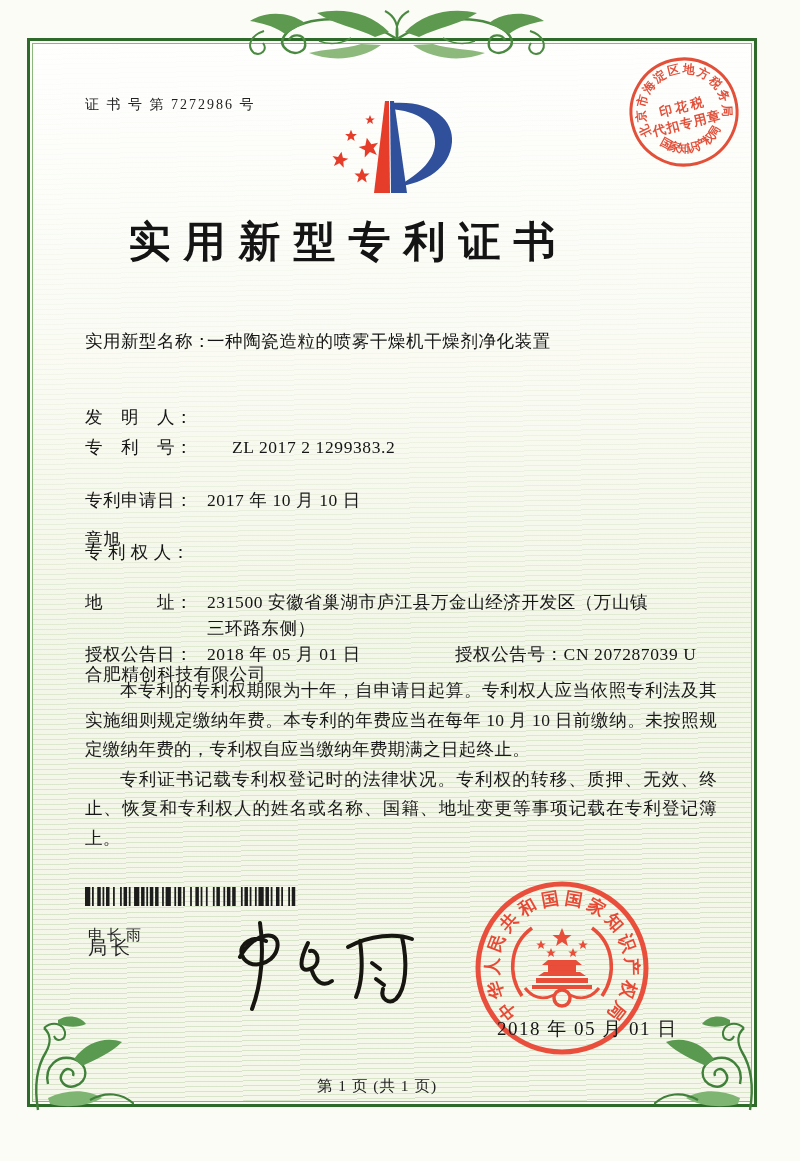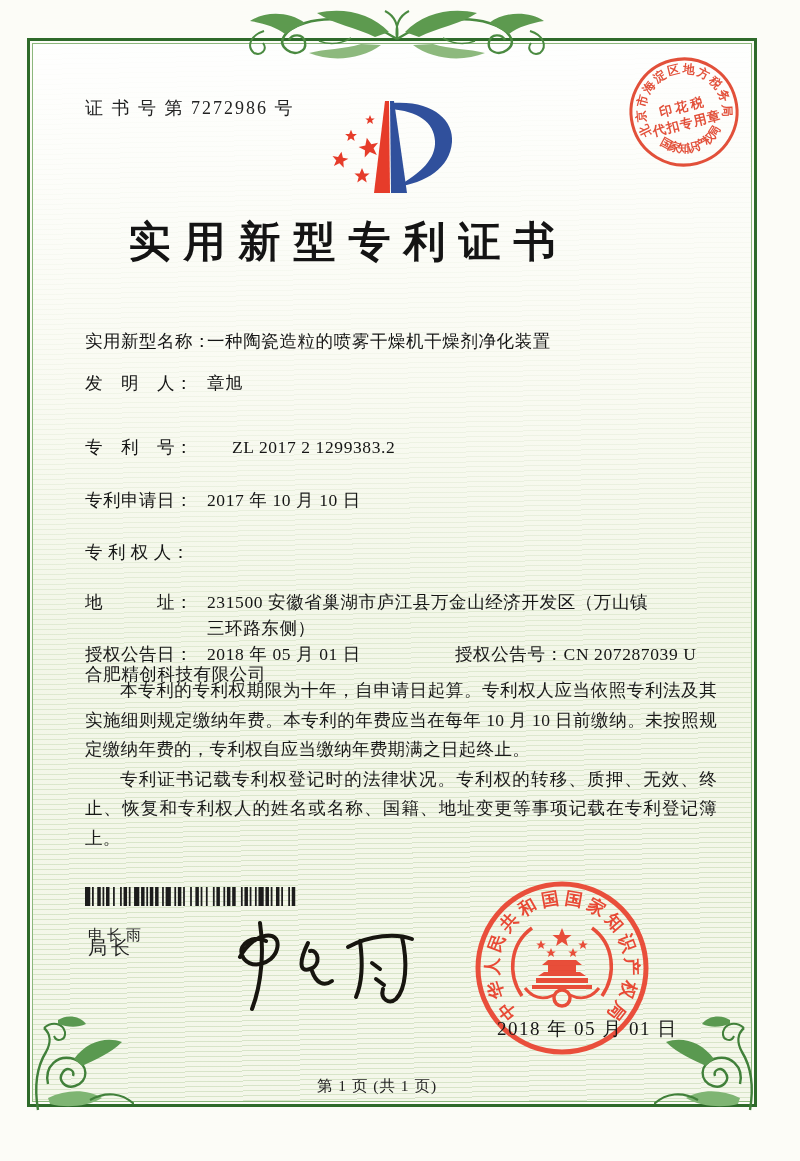--- a/index.html
+++ b/index.html
@@ -25,30 +25,30 @@
         rgba(252,252,246,0.75) 30%,
         rgba(240,245,228,0.35) 55%,
         rgba(229,238,208,0.05) 78%,
         rgba(224,235,200,0) 100%),
       repeating-linear-gradient(179deg,
         rgba(148,185,120,0.30) 0 1px,
         rgba(255,255,255,0) 1px 5px),
       #f4f7ea;
   }
   
-  .cert-no{position:absolute;left:85px;top:96px;font-size:18px;letter-spacing:2px;color:#222;}
+  .cert-no{position:absolute;left:85px;top:96px;font-size:14px;letter-spacing:2px;color:#222;}
   .title{
     position:absolute;left:27px;top:214px;width:630px;text-align:center;
     font-size:42px;font-weight:bold;letter-spacing:13px;color:#141414;text-indent:13px;
   }
   
   .field{position:absolute;left:85px;font-size:17.5px;display:flex;line-height:26px;color:#151515;}
   .field .lbl{white-space:pre;width:122px;flex:0 0 122px;letter-spacing:0.5px;}
   .field .val{letter-spacing:0.6px;}
-  .f0{top:328px;} .f1{top:370px;} .f2{top:434px;gap:25px;} .f3{top:487px;}
+  .f0{top:328px;} .f1{top:404px;flex-direction:column;} .f2{top:434px;gap:25px;} .f3{top:487px;}
   .f4{top:539px;flex-direction:column;} .f5{top:589px;} .f6{top:641px;}
   .f5 .val{width:505px;}
   .grant-no{position:absolute;left:455px;top:641px;font-size:17.5px;line-height:26px;letter-spacing:0.6px;color:#151515;}
   
   .paras{
     position:absolute;left:85px;top:676px;width:632px;
     font-size:17.5px;line-height:29.5px;text-align:justify;color:#191919;letter-spacing:0.3px;
   }
   .paras p{margin:0;text-indent:2em;}
   

